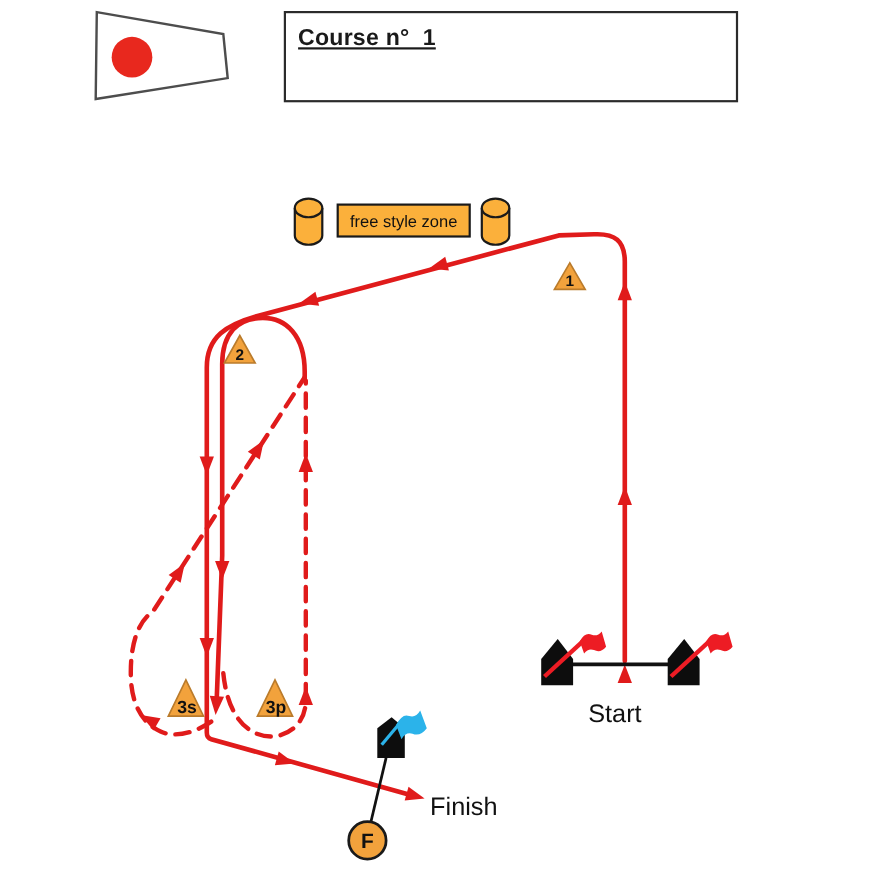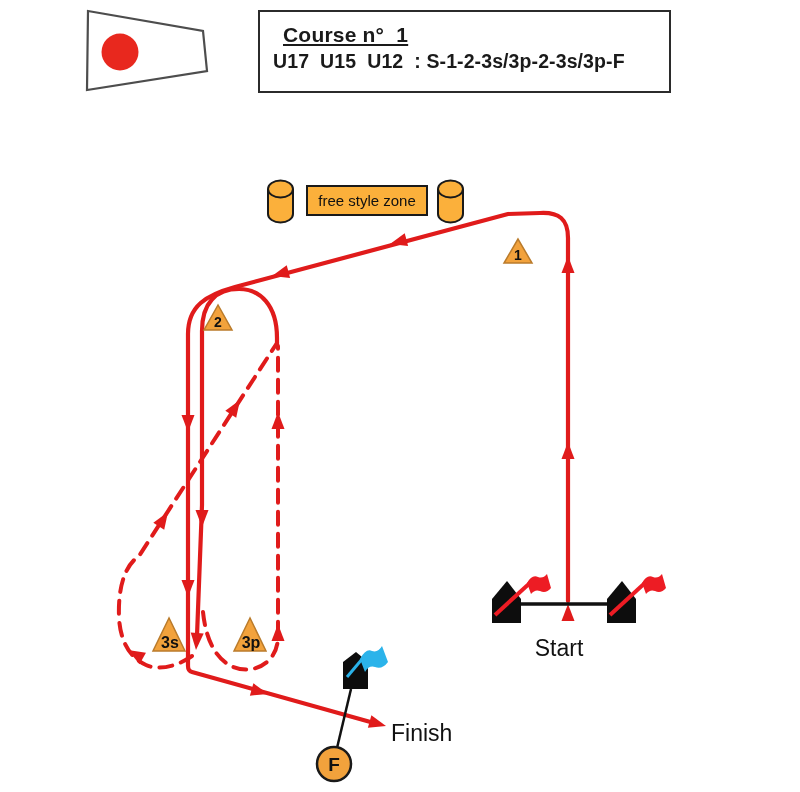--- a/index.html
+++ b/index.html
@@ -4,21 +4,21 @@
 <style>
   html,body{margin:0;padding:0;background:#ffffff;}
   body{width:800px;height:792px;position:relative;overflow:hidden;
        font-family:"Liberation Sans",sans-serif;color:#1a1a1a;}
   .stage{position:absolute;inset:0;width:800px;height:792px;}
   .course-box{
     position:absolute;left:258px;top:10px;width:409px;height:79px;
     background:#ffffff;border:2.5px solid #2b2b2b;box-sizing:content-box;
   }
   .course-box .line1{
-    display:block;margin:11px 0 2px 23px;
+    display:block;margin:11px 0 2px 11px;
     font-size:21px;font-weight:bold;text-decoration:underline;
     white-space:pre;letter-spacing:.2px;
   }
   .course-box .line2{
     display:block;margin:3px 0 0 13px;
     font-size:19.5px;font-weight:bold;white-space:pre;letter-spacing:.1px;
   }
   svg text{font-family:"Liberation Sans",sans-serif;}
   .zone-label{font-size:15px;font-weight:500;}
   .mark-num{font-size:14px;font-weight:bold;}
@@ -120,16 +120,15 @@
         <path d="M 360 659 q 6 -11 12 -8 q 6 2 10 -5 l 6 16 q -6 8 -13 5 q -6 -2 -10 5 z" fill="#2BB3EA"></path>
       </g>
       <circle cx="334" cy="764" r="17" stroke="#1a1a1a" stroke-width="2.5" fill="#F2A23C"></circle>
       <text x="334" y="771" text-anchor="middle" class="f-label" fill="#111">F</text>
       <text x="391" y="741" text-anchor="start" class="big-label">Finish</text>
     </g>
   </svg>
 
   <div class="course-box">
     <span class="line1">Course n°  1</span>
-    <span class="line2">U17  U15  U12  : S-1-2-3s/3p-2-3s/3p-F</span>
   </div>
 
 </div>
 
 </body></html>

